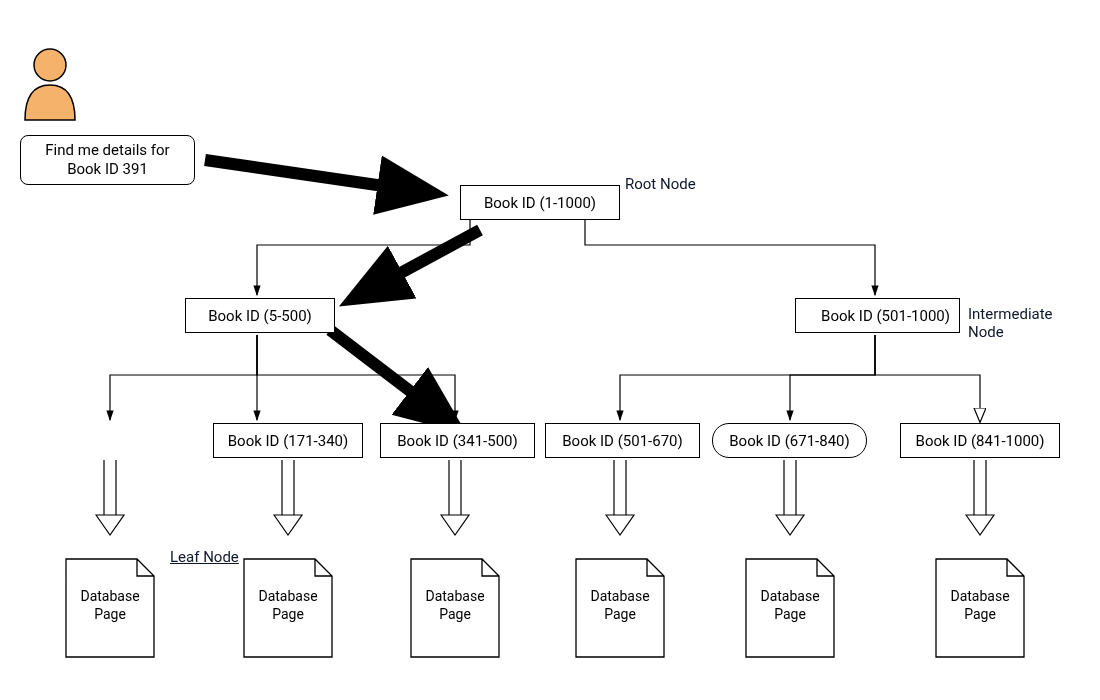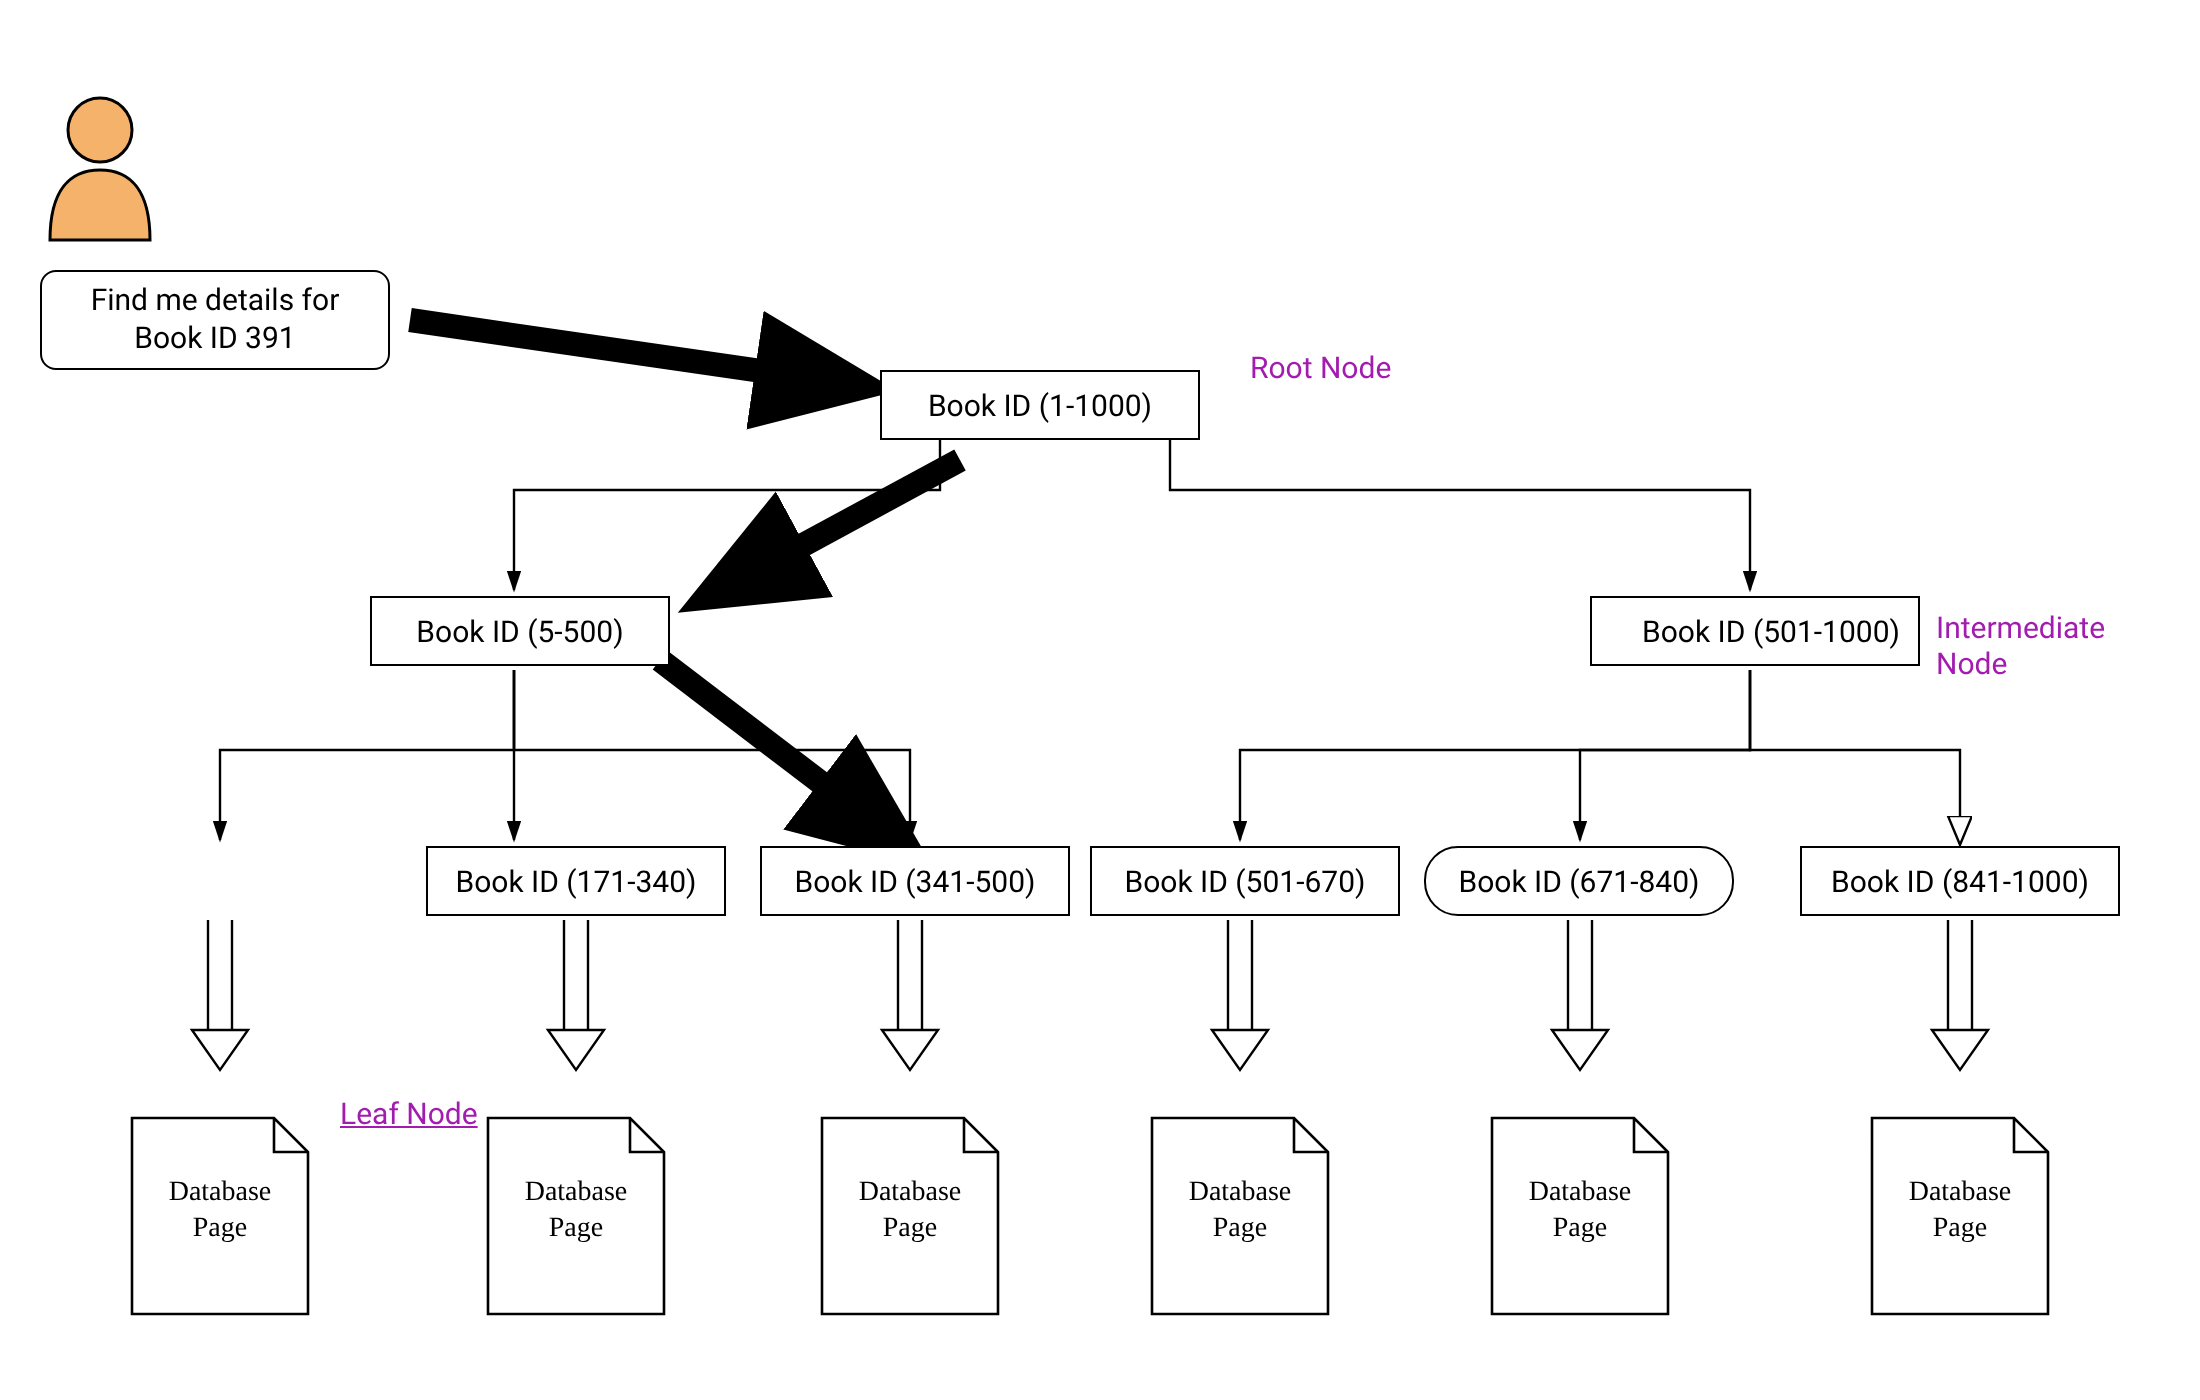--- a/index.html
+++ b/index.html
@@ -31,21 +31,21 @@
     box-sizing: border-box;
     font-size: 15px;
   }
   .query-box {
     border-radius: 8px;
     line-height: 1.3;
   }
   .label {
     position: absolute;
     font-size: 15px;
-    color: #a21caf;
+    color: #0f172a;
   }
   .svg-layer {
     position: absolute;
     left: 0;
     top: 0;
     width: 1100px;
     height: 700px;
     pointer-events: none;
   }
   .page-icon {
@@ -61,21 +61,20 @@
     height: 100px;
   }
   .page-icon .txt {
     position: absolute;
     left: 0;
     top: 30px;
     width: 90px;
     text-align: center;
     font-size: 14px;
     line-height: 1.25;
-    font-family: Liberation Serif, serif;
   }
 </style>
 </head>
 <body>
 <div class="canvas">
 
 <svg class="svg-layer" width="1100" height="700">
   <defs>
     <marker id="arrow" markerWidth="10" markerHeight="10" refX="8" refY="3" orient="auto" markerUnits="strokeWidth">
       <path d="M0,0 L0,6 L9,3 z" fill="#000"></path>
@@ -141,21 +140,21 @@
           <line x1="974" y1="440" x2="974" y2="495"></line>
           <line x1="986" y1="440" x2="986" y2="495"></line>
           <path d="M966,495 L980,515 L994,495 Z" fill="#fff"></path>
         </g>
   </g>
 </svg>
 
 <div class="box query-box" style="left:20px; top:115px; width:175px; height:50px; white-space:pre-line;">Find me details for
 Book ID 391</div>
 
-<div class="box" style="left:440px; top:165px; width:160px; height:35px;">Book ID (1-1000)</div>
+<div class="box" style="left:460px; top:165px; width:160px; height:35px;">Book ID (1-1000)</div>
 <div class="label" style="left:625px; top:155px;">Root Node</div>
 
 <div class="box" style="left:185px; top:278px; width:150px; height:35px;">Book ID (5-500)</div>
 
 <div class="box" style="left:795px; top:278px; width:165px; height:35px;padding-left:24px;">Book ID (501-1000)</div>
 <div class="label" style="left:968px; top:285px;">Intermediate Node</div>
 
 <div class="box" style="left:213px; top:403px; width:150px; height:35px;">Book ID (171-340)</div>
 <div class="box" style="left:380px; top:403px; width:155px; height:35px;">Book ID (341-500)</div>
 <div class="box" style="left:545px; top:403px; width:155px; height:35px;">Book ID (501-670)</div>

